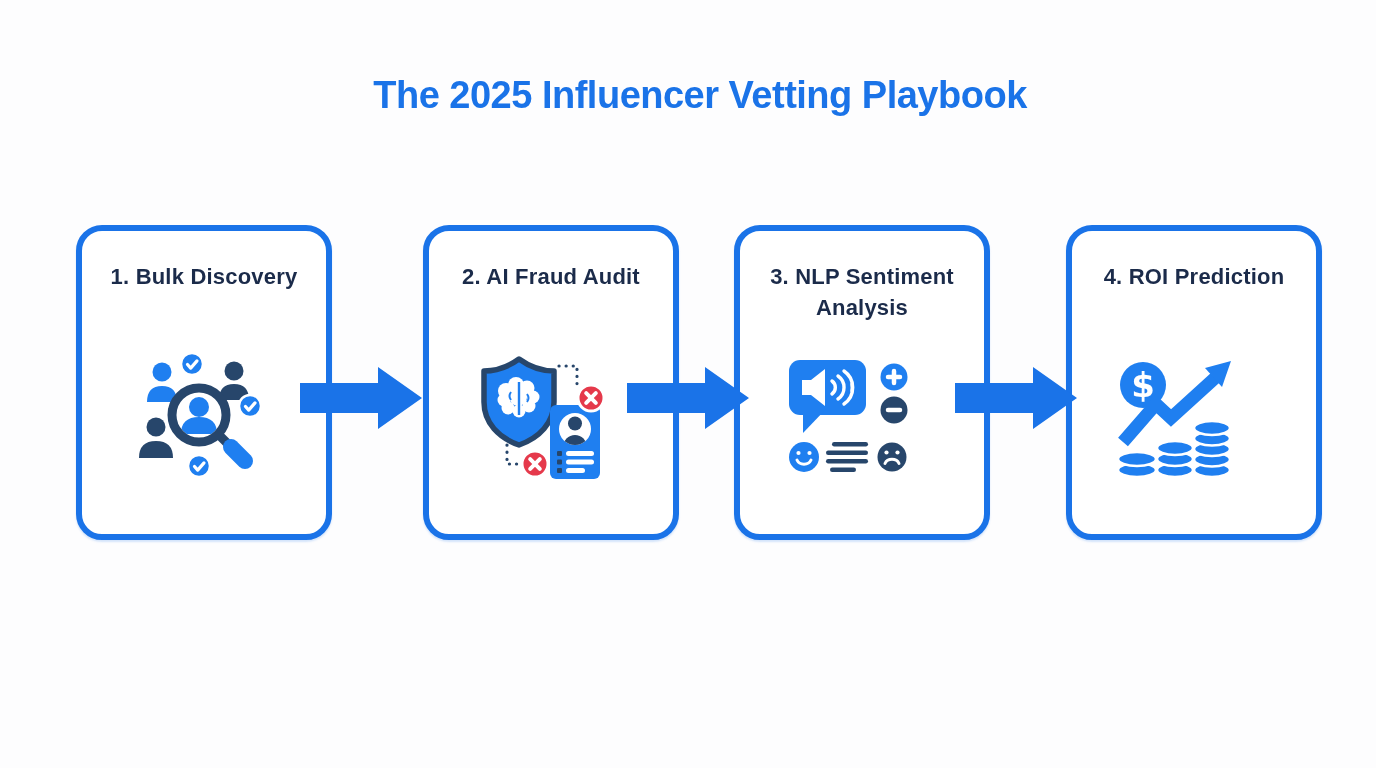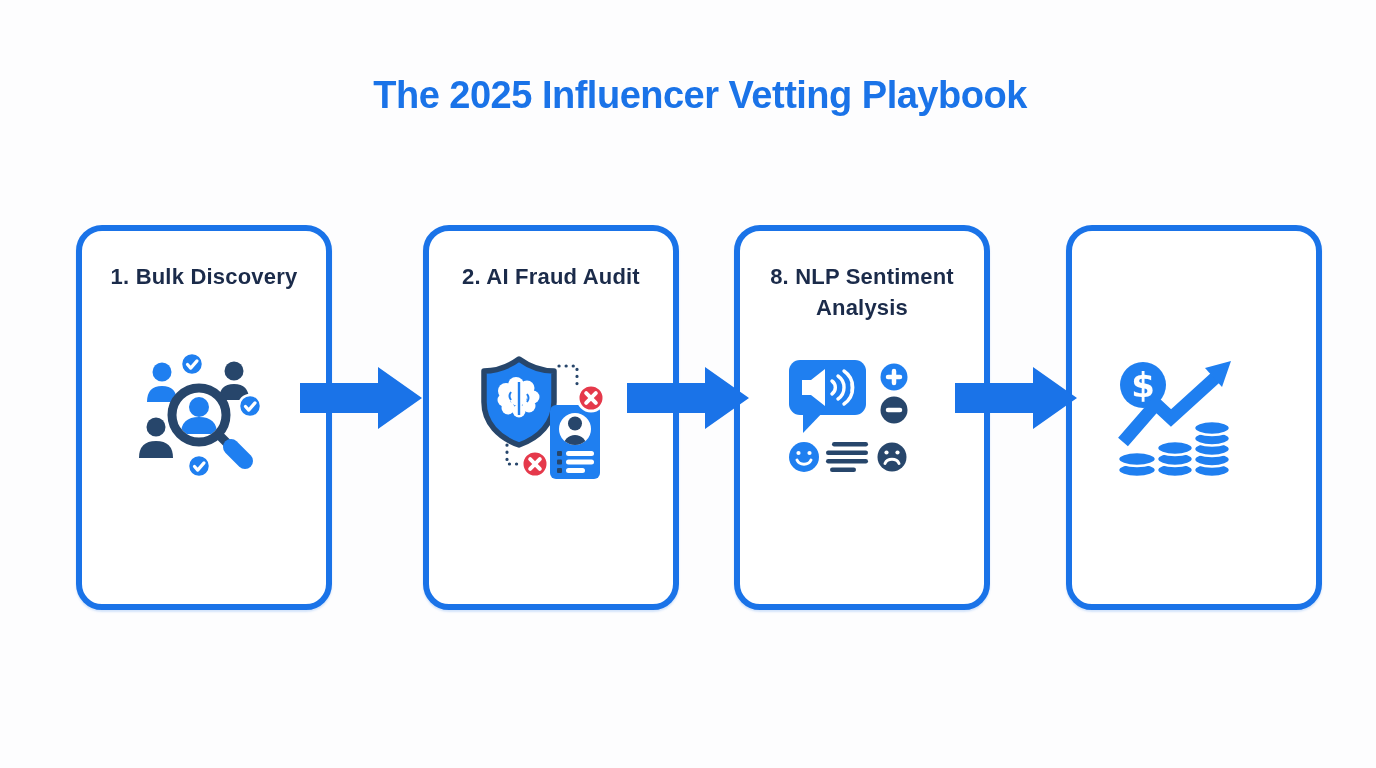--- a/index.html
+++ b/index.html
@@ -6,21 +6,21 @@
   .canvas{
     position:relative;width:1376px;height:768px;background:var(--bg,#fdfdfe);
     font-family:"Liberation Sans",sans-serif;overflow:hidden;
   }
   .title{
     position:absolute;top:62px;left:0;width:100%;margin:12px;text-align:center;
     font-size:38px;font-weight:700;letter-spacing:-0.5px;
     color:var(--accent,#1a73e8);
   }
   .card{
-    position:absolute;top:225px;width:256px;height:385px;box-sizing:border-box;
+    position:absolute;top:225px;width:256px;height:315px;box-sizing:border-box;
     background:#fff;border:6px solid var(--accent,#1a73e8);border-radius:26px;
     z-index:1;box-shadow:0 2px 2px rgba(26,115,232,0.18);
   }
   .card-title{
     margin:30px 8px 0;text-align:center;font-size:22px;line-height:1.42;
     font-weight:700;color:var(--navy-text,#1b2b4a);letter-spacing:0.2px;
   }
   .icon-wrap{position:absolute;left:50%;transform:translateX(-50%);}
   .arrow{position:absolute;top:367px;width:122px;height:62px;z-index:3;}
   svg{overflow:visible;display:block;}
@@ -151,21 +151,21 @@
     </div>
   </section>
 
   <div class="arrow" style="left:627px">
     <svg width="122" height="62" viewBox="0 0 122 62">
       <path d="M0,16 H78 V0 L122,31 L78,62 V46 H0 Z" class="f-accent"></path>
     </svg>
   </div>
 
   <section class="card" style="left:734px">
-    <h2 class="card-title">8. NLP Sentiment Analysis</h2>
+    <h2 class="card-title">3. NLP Sentiment Analysis</h2>
     <div class="icon-wrap" style="top:122px;margin-left:-11px">
       <svg width="130" height="125" viewBox="0 0 130 125">
         <g>
           <rect x="3" y="7" width="77" height="55" rx="11" class="f-blue"></rect>
           <path d="M17,56 V80 L40,56 Z" class="f-blue"></path>
           <g>
             <path d="M16,27 h9 l14,-11 v37 l-14,-11 h-9 z" class="f-white"></path>
             <g class="f-none s-white" stroke-width="3.4" stroke-linecap="round">
               <path d="M46,28 a8,8 0 0 1 0,13"></path>
               <path d="M52,23 a14,14 0 0 1 0,23"></path>
@@ -204,20 +204,21 @@
     </div>
   </section>
 
   <div class="arrow" style="left:955px">
     <svg width="122" height="62" viewBox="0 0 122 62">
       <path d="M0,16 H78 V0 L122,31 L78,62 V46 H0 Z" class="f-accent"></path>
     </svg>
   </div>
 
   <section class="card" style="left:1066px">
+    <h2 class="card-title">4. ROI Prediction</h2>
     <div class="icon-wrap" style="top:127px;margin-left:-20px">
       <svg width="130" height="120" viewBox="0 0 130 120">
         <g>
           <circle cx="34" cy="27" r="23" class="f-blue"></circle>
           <text x="34" y="39" text-anchor="middle" font-size="34" font-weight="bold" font-family="DejaVu Sans, sans-serif" class="f-white">$</text>
         </g>
         <g>
           <path d="M14,84 L47,46 L62,60 L106,20" class="f-none s-blue" stroke-width="13"></path>
           <path d="M122,3 L113,29 L96,10 Z" class="f-blue"></path>
         </g>

